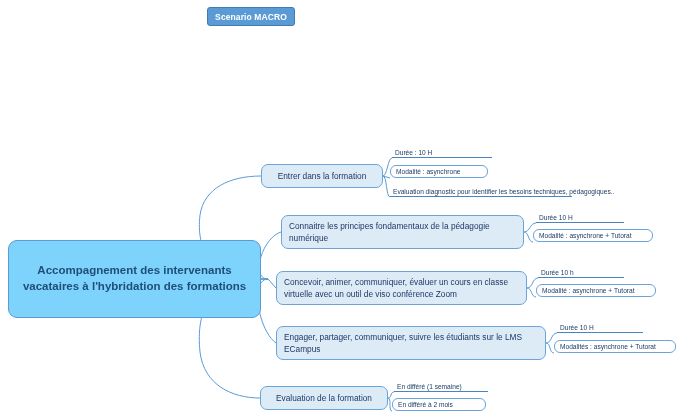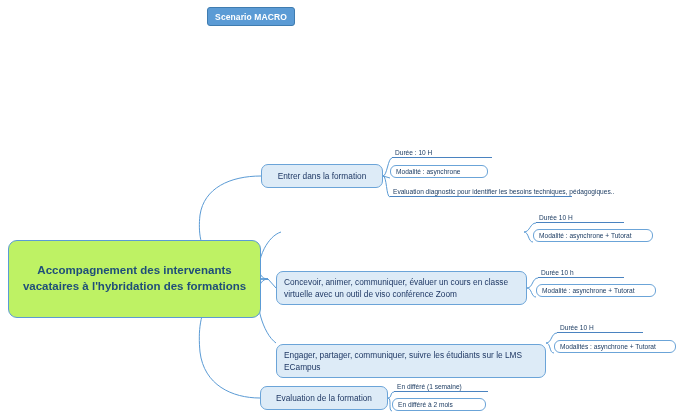--- a/index.html
+++ b/index.html
@@ -47,21 +47,21 @@
     align-items: center;
     justify-content: center;
     letter-spacing: .1px;
   }
   
   .root-node {
     left: 8px;
     top: 240px;
     width: 253px;
     height: 78px;
-    background: #bef264;
+    background: #7dd3fc;
     border: 1.6px solid #5b9bd5;
     border-radius: 9px;
     color: #1f4e79;
     font-size: 11.5px;
     font-weight: bold;
     display: flex;
     align-items: center;
     justify-content: center;
     text-align: center;
     padding: 4px 8px;
@@ -75,21 +75,21 @@
     color: #1f3864;
     font-size: 8.3px;
     display: flex;
     align-items: center;
     padding: 3px 7px;
     line-height: 1.45;
   }
   .b1 { left: 261px; top: 164px; width: 122px; height: 24px; justify-content: center; text-align: center; }
   .b2 { left: 281px; top: 215px; width: 243px; height: 34px; }
   .b3 { left: 276px; top: 271px; width: 251px; height: 34px; }
-  .b4 { left: 276px; top: 344px; width: 270px; height: 34px; }
+  .b4 { left: 276px; top: 326px; width: 270px; height: 34px; }
   .b5 { left: 260px; top: 386px; width: 128px; height: 24px; justify-content: center; }
 
   
   .leaf {
     border-bottom: 1px solid #4a83c0;
     color: #17375e;
     font-size: 6.6px;
     display: flex;
     align-items: flex-end;
     padding: 0 3px 1.5px 3px;
@@ -158,20 +158,23 @@
     <span>Scenario MACRO</span>
   </div>
 
   <div class="node root-node">
     <span>Accompagnement des intervenants vacataires  à l'hybridation des formations</span>
   </div>
 
   <div class="node branch b1">
     <span>Entrer dans la formation</span>
   </div>
+  <div class="node branch b2">
+    <span>Connaitre les principes fondamentaux de la pédagogie numérique</span>
+  </div>
   <div class="node branch b3">
     <span>Concevoir, animer, communiquer, évaluer un cours en classe virtuelle avec un outil de viso conférence Zoom</span>
   </div>
   <div class="node branch b4">
     <span>Engager, partager, communiquer, suivre les étudiants sur le LMS ECampus</span>
   </div>
   <div class="node branch b5">
     <span>Evaluation de la formation</span>
   </div>
 

